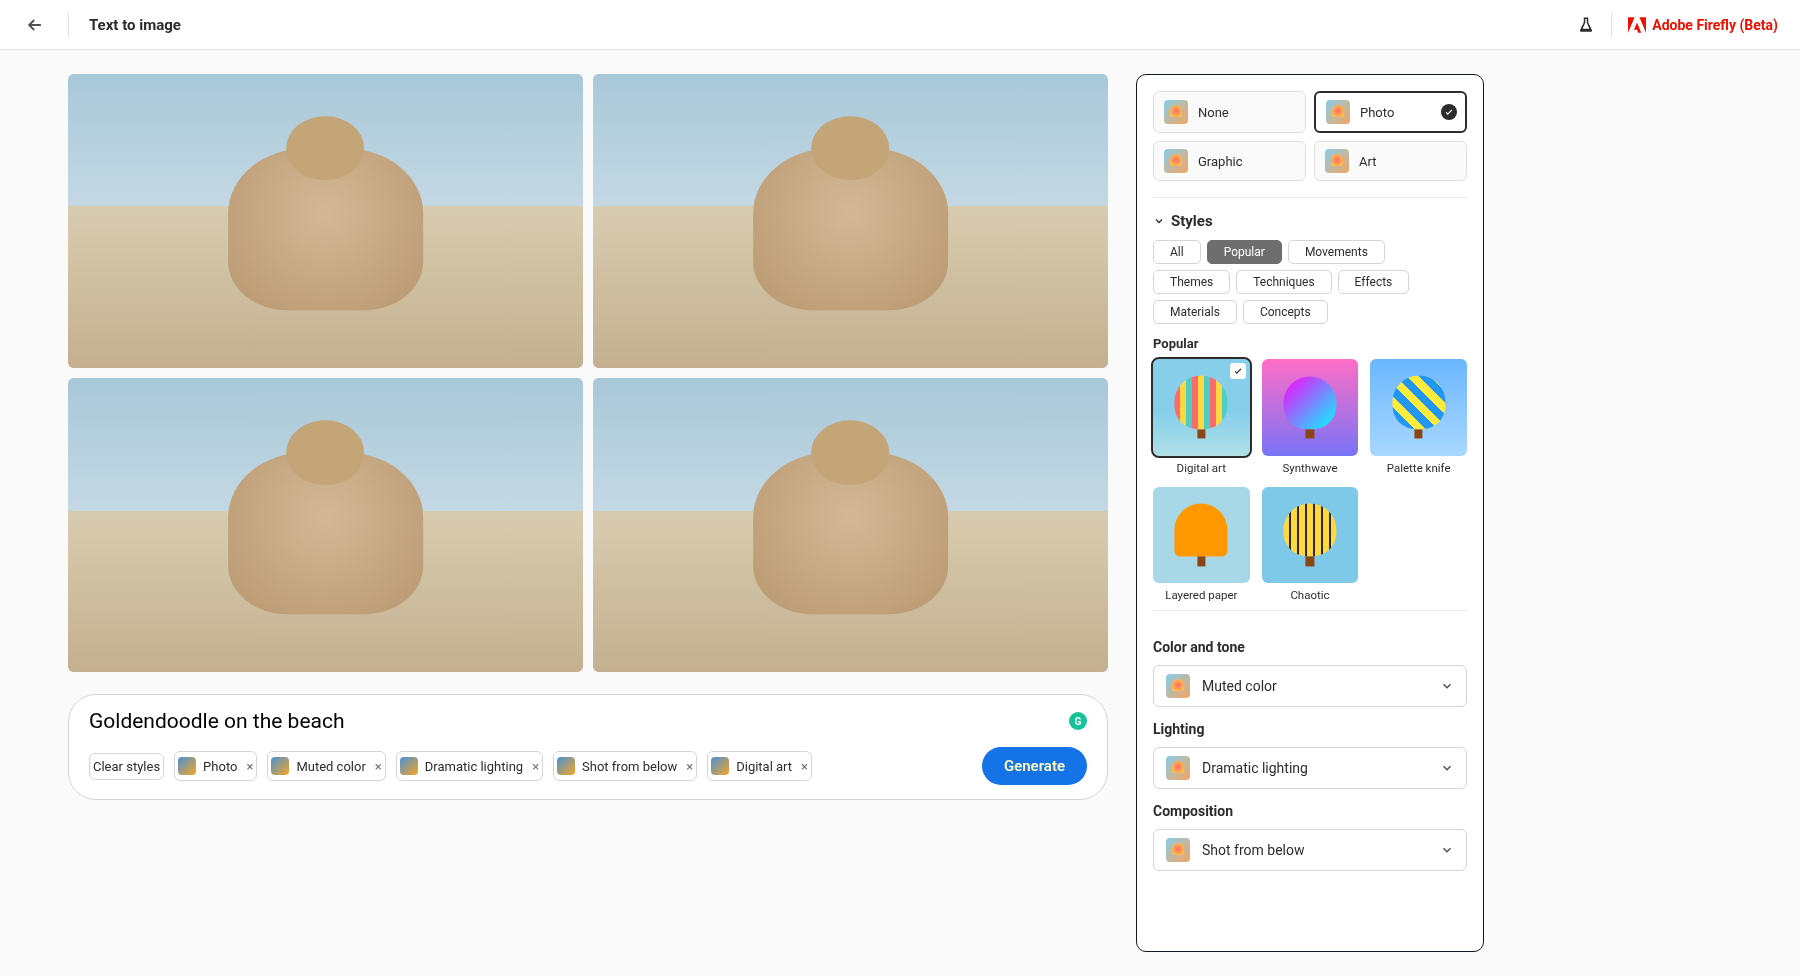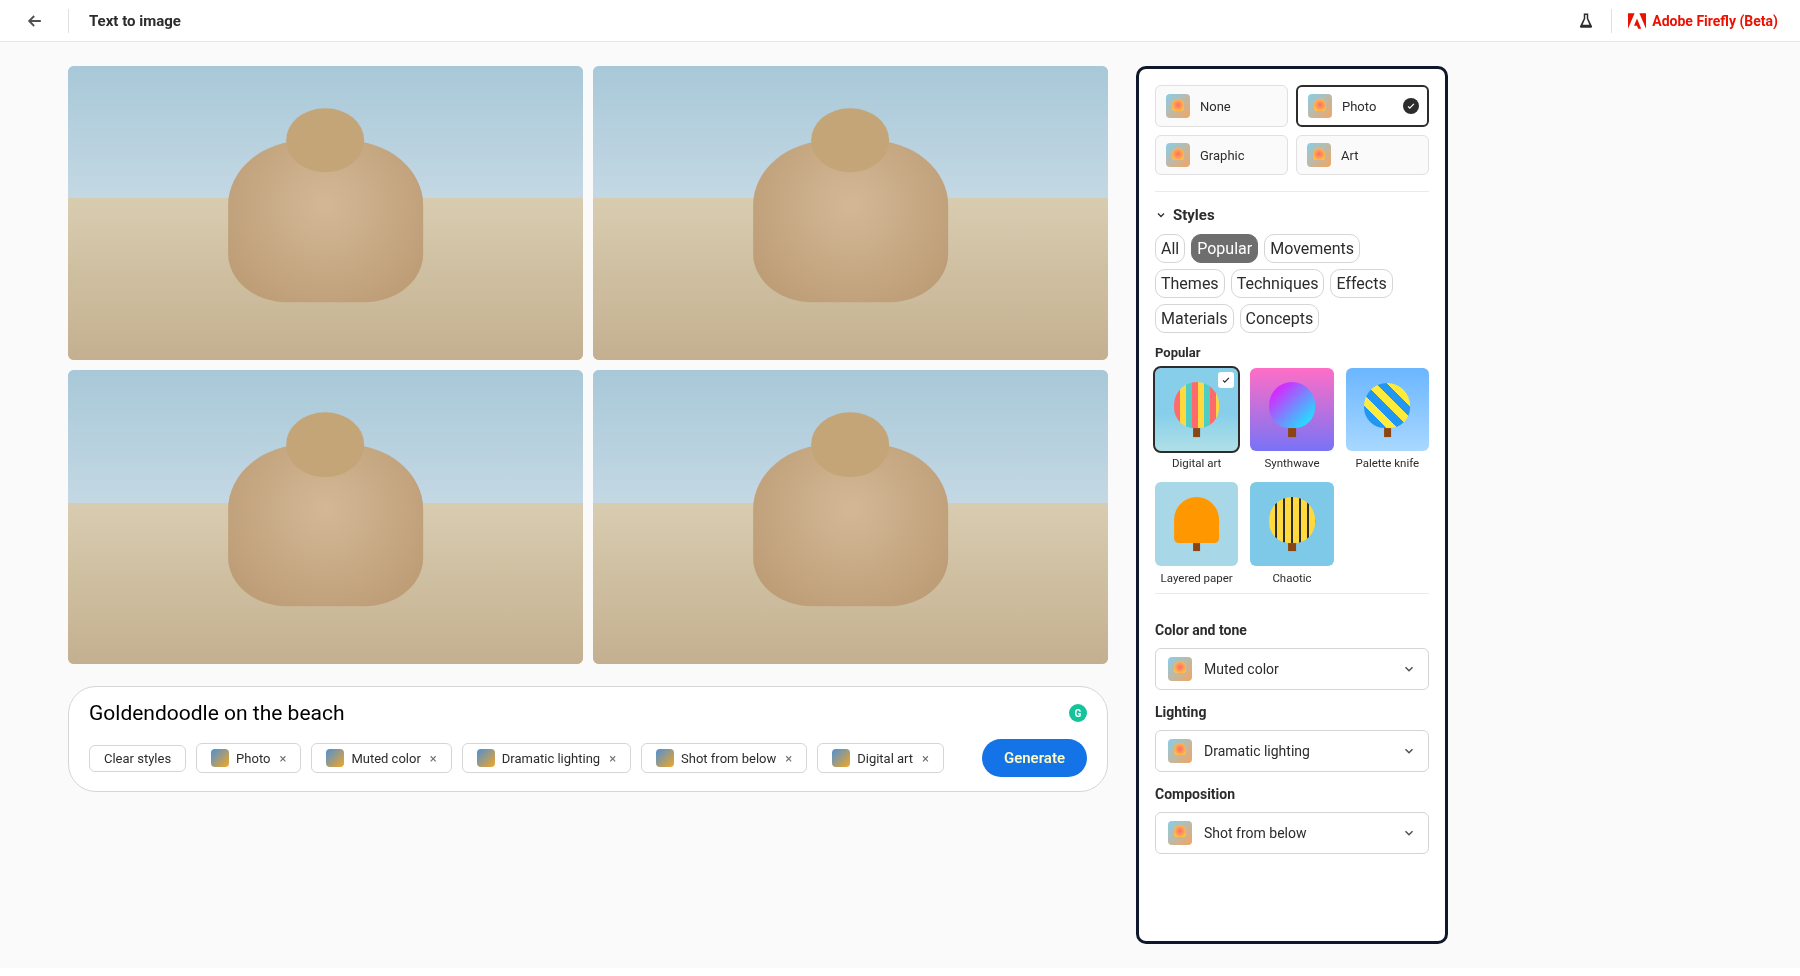--- a/index.html
+++ b/index.html
@@ -1,66 +1,66 @@
 <!DOCTYPE html>
 <html><head>
 <meta charset="utf-8">
 <style>
 * { margin: 0; padding: 0; box-sizing: border-box; font-family: -apple-system, BlinkMacSystemFont, "Segoe UI", Roboto, sans-serif; }
 body { background: #fff; color: #2c2c2c; }
 
 
-.header { height: 42px; display: flex; align-items: center; justify-content: space-between; padding: 0 22px; border-bottom: 1px solid #e6e6e6; }
+.header { height: 50px; display: flex; align-items: center; justify-content: space-between; padding: 0 22px; border-bottom: 1px solid #e6e6e6; }
 .header-left { display: flex; align-items: center; gap: 20px; }
 .back-btn { width: 26px; height: 26px; display: flex; align-items: center; justify-content: center; cursor: pointer; color: #505050; }
 .divider-v { width: 1px; height: 24px; background: #e0e0e0; }
 .page-title { font-size: 15px; font-weight: 700; }
 .header-right { display: flex; align-items: center; gap: 16px; }
 .beaker { width: 18px; height: 18px; color: #2c2c2c; }
 .brand { display: flex; align-items: center; gap: 6px; color: #eb1000; font-weight: 700; font-size: 14px; }
 .brand-logo { width: 18px; height: 16px; }
 
 
 .main { display: flex; padding: 24px 24px 24px 68px; gap: 28px; background: #fafafa; min-height: calc(100vh - 50px); }
 .left-col { flex: 1; max-width: 1040px; }
-.right-col { width: 312px; background: #fff; border: 3px solid #0f172a; border-radius: 10px; padding: 16px 16px 20px; }
+.right-col { width: 348px; background: #fff; border: 1px solid #0f172a; border-radius: 10px; padding: 16px 16px 20px; }
 
 
 .img-grid { display: grid; grid-template-columns: 1fr 1fr; gap: 10px; }
 .gen-img { width: 100%; aspect-ratio: 513/293; border-radius: 6px; background: linear-gradient(180deg,#b8d4e3 0%,#d4c4a8 55%,#c9b896 100%); position: relative; overflow: hidden; }
 .gen-img::before { content:""; position:absolute; left:0; right:0; top:0; height:45%; background: linear-gradient(180deg,#a8c8d8,#c4d8e4); }
 .gen-img::after { content:""; position:absolute; left:0; right:0; bottom:0; height:55%; background: linear-gradient(180deg,#d8ccb0,#c4b090); }
 .dog { position:absolute; left:50%; top:50%; transform:translate(-50%,-45%); width:38%; height:55%; background: radial-gradient(ellipse at 50% 40%, #d4b896, #b89870); border-radius: 40% 40% 30% 30%; z-index:2; filter: blur(0.5px); }
 .dog::before { content:""; position:absolute; top:-20%; left:30%; width:40%; height:40%; background:#c4a578; border-radius:50%; }
 
 
 .prompt-box { margin-top: 22px; border: 1px solid #d5d5d5; border-radius: 28px; padding: 14px 20px 14px 20px; background: #fff; }
 .prompt-input-row { display: flex; align-items: center; }
 .prompt-input { flex: 1; border: none; font-size: 21px; outline: none; background: transparent; }
 .grammarly { width: 18px; height: 18px; border-radius: 50%; background: #15c39a; display:flex; align-items:center; justify-content:center; color:#fff; font-size:10px; font-weight:bold; }
 .chip-row { display: flex; align-items: center; gap: 10px; margin-top: 14px; flex-wrap: wrap; }
-.chip { border: 1px solid #d5d5d5; border-radius: 6px; padding: 5px 14px; font-size: 13px; display: flex; align-items: center; gap: 7px; cursor: pointer; background: #fff; }
+.chip { border: 1px solid #d5d5d5; border-radius: 6px; padding: 5px 3px; font-size: 13px; display: flex; align-items: center; gap: 7px; cursor: pointer; background: #fff; }
 .chip .close { color: #707070; font-size: 13px; margin-left: 2px; }
 .chip-icon { width: 18px; height: 18px; border-radius: 4px; background: linear-gradient(135deg,#4a90d9,#f5a623); }
 .gen-btn { margin-left: auto; background: #1473e6; color: #fef9c3; border: none; border-radius: 20px; padding: 10px 22px; font-size: 15px; font-weight: 600; cursor: pointer; }
 
 
 .type-grid { display: grid; grid-template-columns: 1fr 1fr; gap: 8px; margin-bottom: 16px; }
 .type-btn { border: 1px solid #e0e0e0; border-radius: 6px; padding: 7px 10px; display: flex; align-items: center; gap: 10px; font-size: 13px; cursor: pointer; background: #fafafa; position: relative; }
 .type-btn.selected { border: 2px solid #2c2c2c; background:#fff; }
 .type-btn .check { position: absolute; right: 8px; top: 50%; transform: translateY(-50%); width: 16px; height: 16px; background: #2c2c2c; border-radius: 50%; display:flex; align-items:center; justify-content:center; }
 .type-btn .check svg { width:10px; height:10px; color:#fff; }
 .thumb-sm { width: 24px; height: 24px; border-radius: 4px; background: linear-gradient(135deg,#87ceeb,#f4a460); position:relative; }
 .thumb-sm::after { content:""; position:absolute; left:25%; top:20%; width:50%; height:50%; background: radial-gradient(circle,#ff6b6b,#ffd93d); border-radius:50% 50% 30% 30%; }
 
 .section { border-top: 1px solid #eaeaea; padding-top: 14px; margin-top: 4px; }
 .section-header { display: flex; align-items: center; gap: 6px; font-weight: 700; font-size: 15px; margin-bottom: 10px; cursor: pointer; }
 .chev { width: 12px; height: 12px; }
 .tabs-row { display: flex; flex-wrap: wrap; gap: 6px; margin-bottom: 12px; }
-.tab-pill { border: 1px solid #d5d5d5; border-radius: 10px; padding: 4px 5px; font-size: 16px; cursor: pointer; background:#fff; }
+.tab-pill { border: 1px solid #d5d5d5; border-radius: 5px; padding: 4px 16px; font-size: 12px; cursor: pointer; background:#fff; }
 .tab-pill.active { background: #6e6e6e; color: #fff; border-color: #6e6e6e; }
 .sub-label { font-size: 13px; font-weight: 700; margin-bottom: 8px; }
 .style-grid { display: grid; grid-template-columns: repeat(3,1fr); gap: 12px; margin-bottom: 8px; }
 .style-cell { text-align: center; cursor:pointer; }
 .style-thumb { width: 100%; aspect-ratio: 1; border-radius: 6px; background: linear-gradient(180deg,#87ceeb 55%,#b0e0e6 100%); position: relative; overflow: hidden; margin-bottom: 5px; }
 .style-thumb.selected { outline: 2px solid #2c2c2c; outline-offset: 0; }
 .style-thumb .sel-check { position:absolute; top:4px; right:4px; width:16px; height:16px; background:#fff; border-radius:3px; display:flex; align-items:center; justify-content:center; }
 .balloon { position:absolute; left:50%; top:45%; transform:translate(-50%,-50%); width:55%; height:55%; background: repeating-linear-gradient(90deg,#ff6b6b 0 6px,#ffd93d 6px 12px,#4ecdc4 12px 18px); border-radius:50% 50% 45% 45%; }
 .balloon::after { content:""; position:absolute; bottom:-18%; left:42%; width:16%; height:18%; background:#8b4513; }
 .style-name { font-size: 11.5px; }

